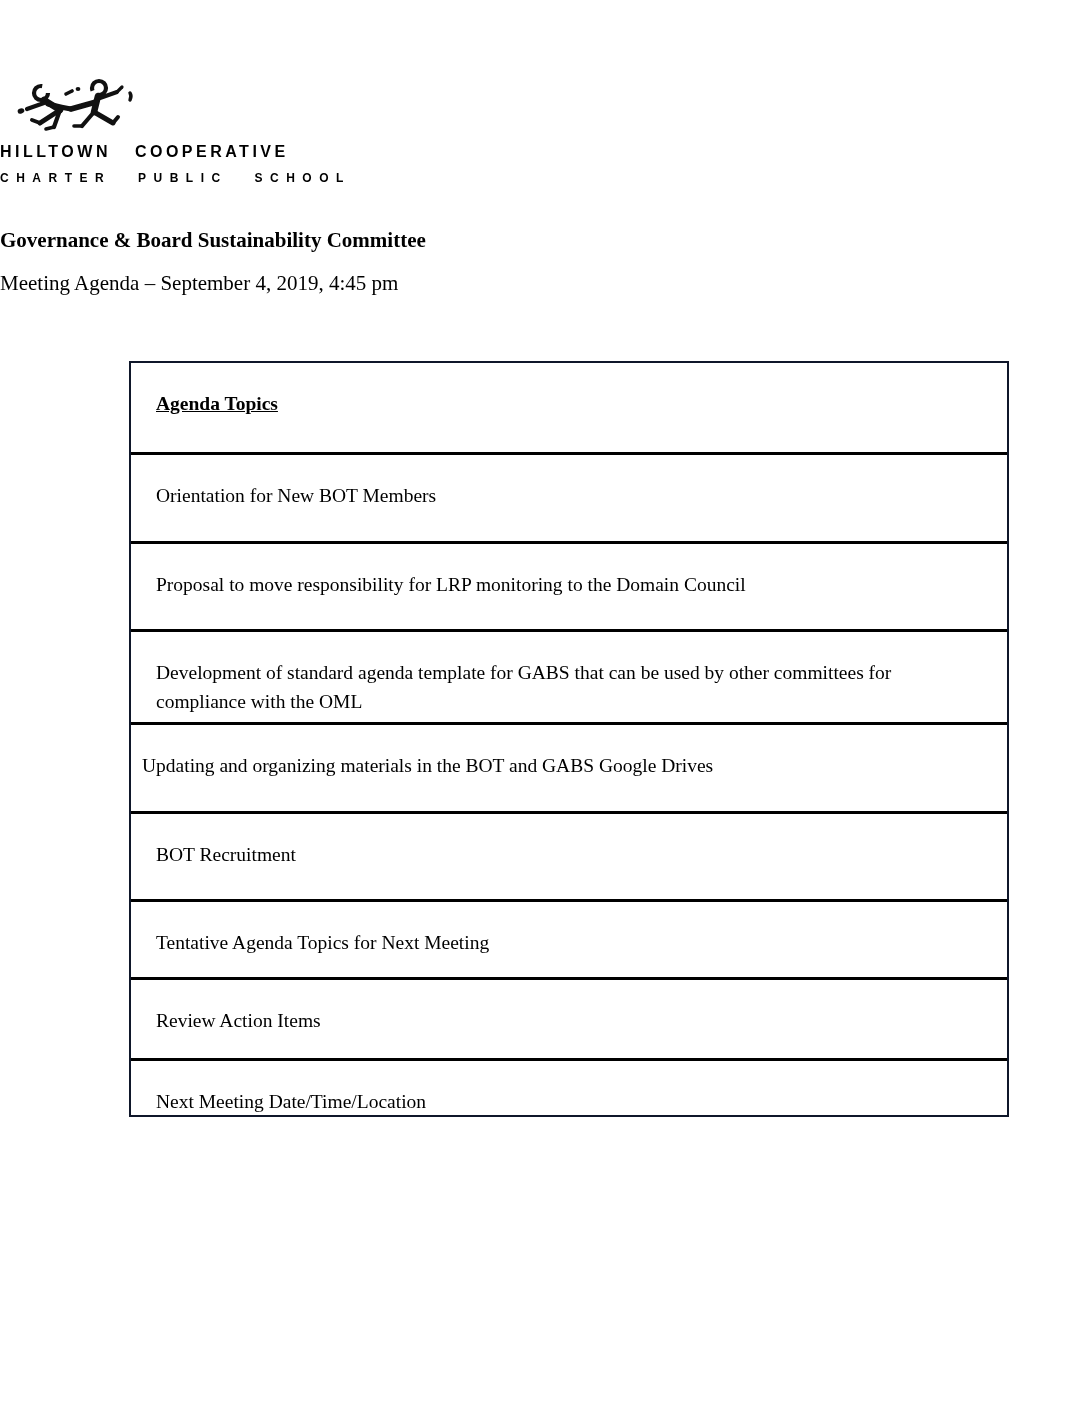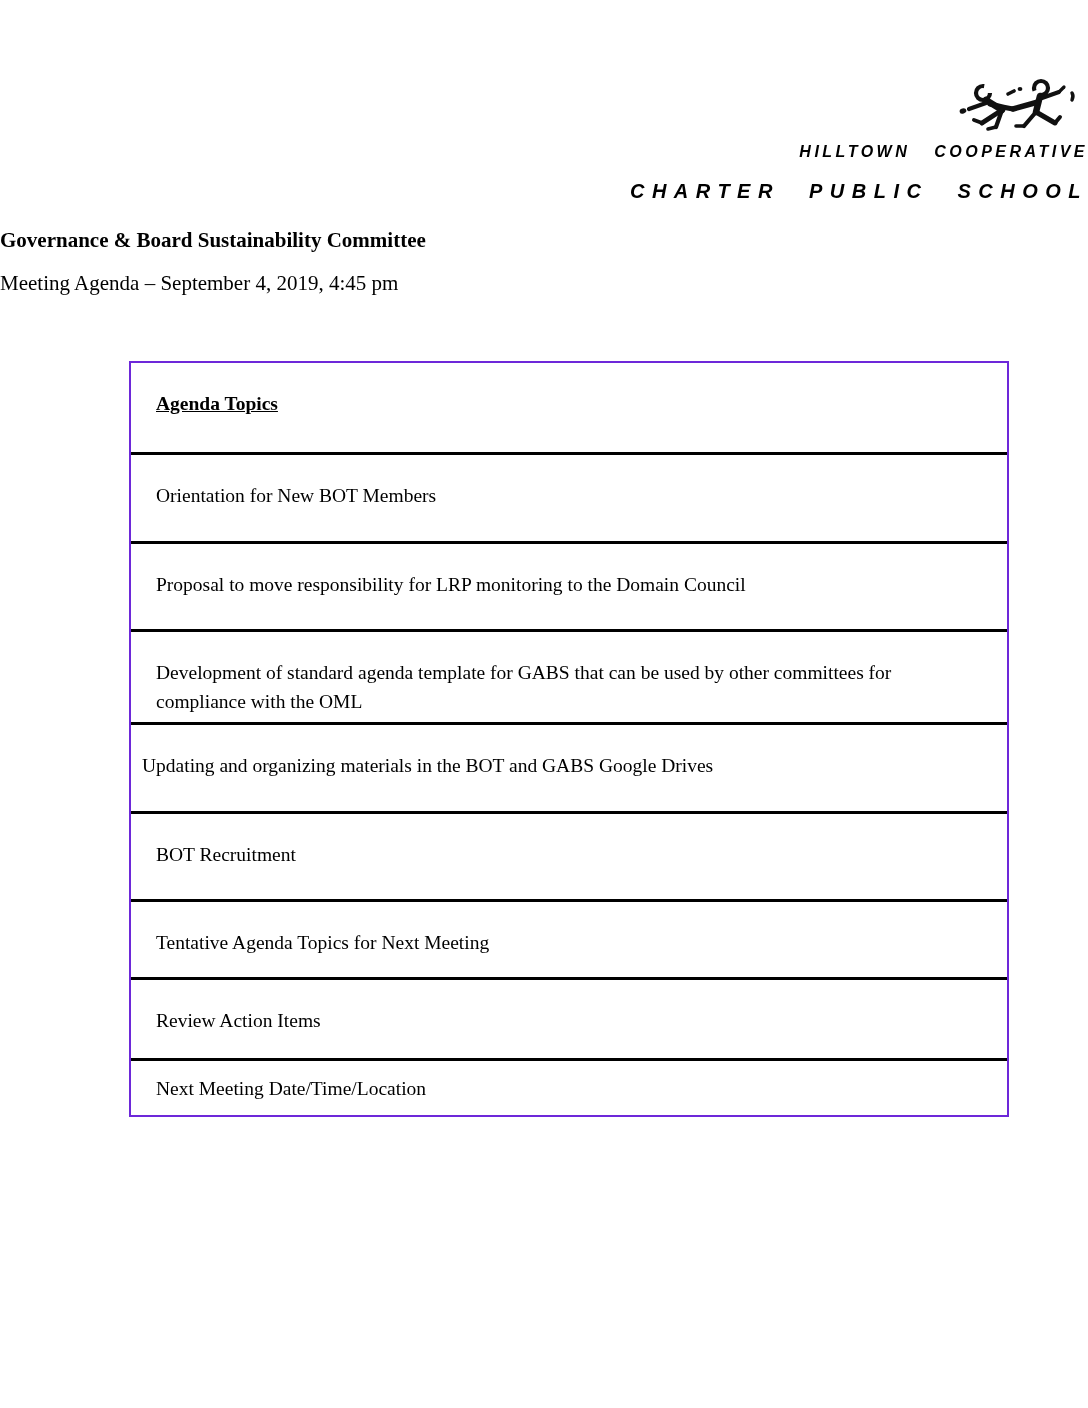--- a/index.html
+++ b/index.html
@@ -6,70 +6,70 @@
   body{
     width:1088px;height:1408px;
     background:#ffffff;
     position:relative;
     font-family:"Liberation Serif", serif;
     color:#000000;
     overflow:hidden;
   }
   .logo{
     position:absolute;top:76px;left:0;width:100%;
-    display:flex;flex-direction:column;align-items:flex-end;font-style:italic;
+    display:flex;flex-direction:column;align-items:flex-start;
   }
   .logo-art{margin-left:14px;}
   .logo-line1{
     margin-top:3px;
     font-family:"Liberation Sans", sans-serif;
     font-weight:700;font-size:16px;
     letter-spacing:3.5px;word-spacing:16px;
     white-space:nowrap;
   }
   .logo-line2{
-    margin-top:19px;
+    margin-top:10px;
     font-family:"Liberation Sans", sans-serif;
-    font-weight:700;font-size:20px;
+    font-weight:700;font-size:12px;
     letter-spacing:7.5px;word-spacing:16px;
     white-space:nowrap;
   }
   .doc-title{
     position:absolute;top:228px;left:0;width:100%;
     font-weight:700;font-size:21px;
   }
   .doc-subtitle{
     position:absolute;top:271px;left:0;width:100%;
     text-align:left;
     font-size:21px;
   }
   .agenda{
     position:absolute;top:361px;left:129px;
     width:880px;
-    border:2px solid #6d28d9;
+    border:2px solid #0f172a;
     box-sizing:border-box;
   }
   .agenda-row{
     box-sizing:border-box;
     padding:26px 24px 0 25px;
     font-size:19.5px;
     line-height:29px;
   }
   .agenda-row + .agenda-row{border-top:3px solid #000000;}
   .agenda-header{font-weight:700;}
   .agenda-header span{text-decoration:underline;}
   .h0{height:89px;}
   .h1{height:89px;}
   .h2{height:88px;}
   .h3{height:93px;}
   .h4{height:89px;padding-left:11px;}
   .h5{height:88px;}
   .h6{height:81px;}
   .h7{height:78px;}
-  .h8{height:57px;padding-top:13px;}
+  .h8{height:57px;}
 </style>
 </head>
 <body>
 
 <div class="logo">
   <svg class="logo-art" width="132" height="64" viewBox="0 0 132 64" fill="none" xmlns="http://www.w3.org/2000/svg">
 
     <ellipse cx="7" cy="35" rx="3.4" ry="2.6" fill="#111" transform="rotate(-15 7 35)"></ellipse>
 
     <circle cx="27" cy="17" r="7" stroke="#111" stroke-width="4.2" stroke-dasharray="34 10"></circle>

